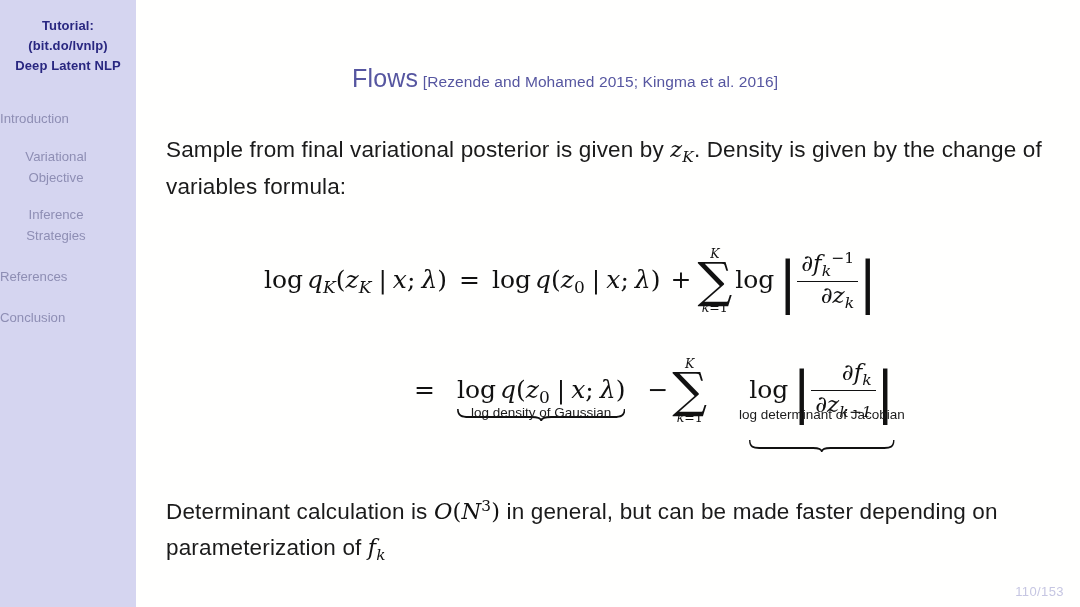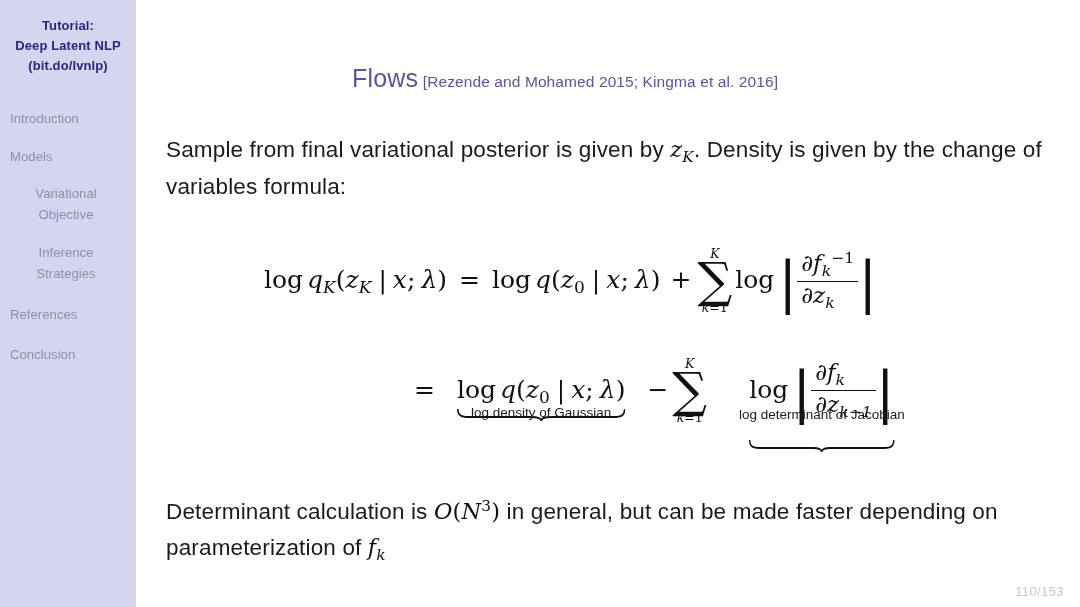--- a/index.html
+++ b/index.html
@@ -17,21 +17,21 @@
     background:#d5d5f0;
   }
   .side-title{
     margin-top:16px;text-align:center;line-height:1.52;
     font-weight:bold;font-size:13px;color:#292780;letter-spacing:.1px;
   }
   .side-title div{white-space:nowrap;}
   .nav{margin-top:34px;}
   .nav-item{
     font-size:13.2px;color:#8e8eb4;line-height:1.55;
-    padding-left:10px;margin-bottom:17px;
+    margin-bottom:17px;
   }
   .nav-item.two-line{line-height:1.58;text-align:center;}
   .nav-sub{
     font-size:11.4px;color:#9595ba;padding-left:12px;margin-bottom:8px;
     line-height:1.4;
   }
   .nav-sub.current{color:#000000;font-weight:bold;}
   .nav-group{margin-bottom:16px;}
 
   
@@ -63,21 +63,21 @@
     font-family:"DejaVu Serif","Liberation Serif",serif;
     color:#111;
   }
   .eq{position:absolute;white-space:nowrap;}
   .mi{font-style:italic;}
   .mop{font-style:normal;}
   sub{font-size:.68em;vertical-align:-.32em;font-style:italic;}
   sup{font-size:.68em;vertical-align:.52em;font-style:normal;}
 
   .frac{
-    display:inline-block;vertical-align:middle;text-align:left;
+    display:inline-block;vertical-align:middle;text-align:right;
     font-size:.92em;line-height:1.12;position:relative;top:-.05em;
   }
   .frac .num{display:block;padding:0 4px 1px 4px;border-bottom:1.2px solid #111;}
   .frac .den{display:block;padding:1px 4px 0 4px;}
 
   .bar{
     display:inline-block;vertical-align:middle;
     font-size:2.25em;line-height:0;position:relative;top:.02em;
     font-weight:300;
   }
@@ -106,27 +106,26 @@
 </style>
 </head>
 <body>
 
 <div class="slide">
 
   <div class="sidebar">
 
     <div class="side-title">
       <div>Tutorial:</div>
+      <div>(bit.do/lvnlp)</div>
       <div>Deep Latent NLP</div>
-      <div>(bit.do/lvnlp)</div>
     </div>
 
     <div class="nav">
       <div class="nav-item">Introduction</div>
-      <div class="nav-item">Models</div>
       <div class="nav-item two-line" style="max-width:112px;">Variational Objective</div>
       <div class="nav-item two-line" style="max-width:112px;">Inference Strategies</div>
 
 
       <div class="nav-item" style="margin-top:20px;">References</div>
       <div class="nav-item" style="margin-top:20px;">Conclusion</div>
     </div>
   </div>
 
   <div class="main">

